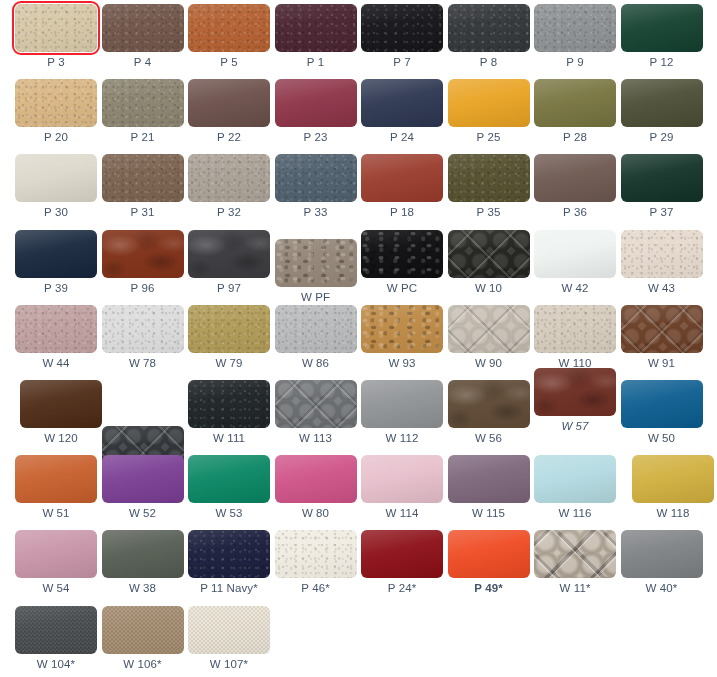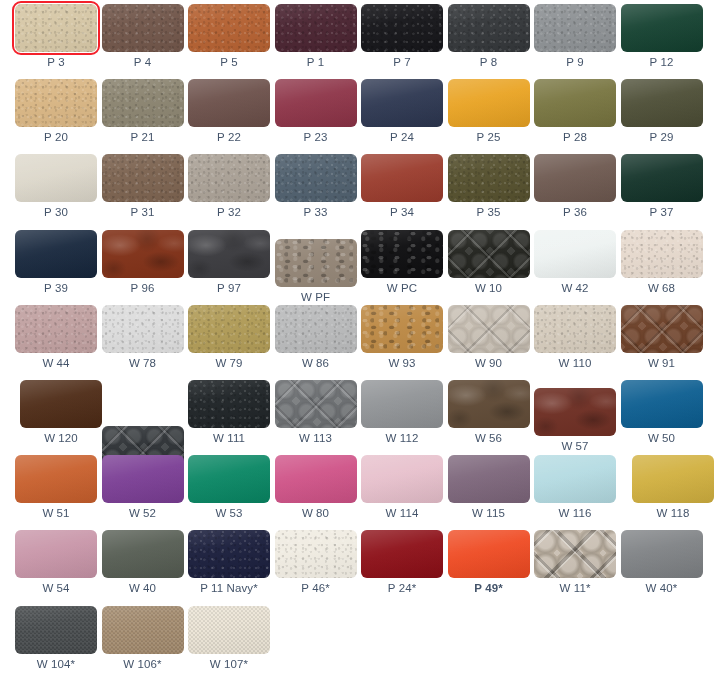--- a/index.html
+++ b/index.html
@@ -369,21 +369,21 @@
       </div>
       <div class="swatch-label">P 33</div>
     </div>
     <div class="swatch-cell" style="left: 361px; top: 154.4px;">
       <div class="swatch-chip-wrap">
         <div class="swatch-chip" style="background-color: rgb(154, 59, 44);">
           <div class="tex tex-smooth"></div>
           <div class="sheen"></div>
         </div>
       </div>
-      <div class="swatch-label">P 34</div>
+      <div class="swatch-label">P 18</div>
     </div>
     <div class="swatch-cell" style="left: 447.5px; top: 154.4px;">
       <div class="swatch-chip-wrap">
         <div class="swatch-chip" style="background-color: rgb(85, 80, 46);">
           <div class="tex tex-grain"></div>
           <div class="sheen"></div>
         </div>
       </div>
       <div class="swatch-label">P 35</div>
     </div>
@@ -468,21 +468,21 @@
       </div>
       <div class="swatch-label">W 42</div>
     </div>
     <div class="swatch-cell" style="left: 620.5px; top: 229.6px;">
       <div class="swatch-chip-wrap">
         <div class="swatch-chip" style="background-color: rgb(230, 217, 205);">
           <div class="tex tex-grain"></div>
           <div class="sheen"></div>
         </div>
       </div>
-      <div class="swatch-label">W 68</div>
+      <div class="swatch-label">W 43</div>
     </div>
     <div class="swatch-cell" style="left: 15px; top: 304.8px;">
       <div class="swatch-chip-wrap">
         <div class="swatch-chip" style="background-color: rgb(192, 160, 160);">
           <div class="tex tex-grain"></div>
           <div class="sheen"></div>
         </div>
       </div>
       <div class="swatch-label">W 44</div>
     </div>
@@ -596,21 +596,21 @@
     </div>
     <div class="swatch-cell" style="left: 447.5px; top: 380px;">
       <div class="swatch-chip-wrap">
         <div class="swatch-chip" style="background-color: rgb(95, 74, 54);">
           <div class="tex tex-distress"></div>
           <div class="sheen"></div>
         </div>
       </div>
       <div class="swatch-label">W 56</div>
     </div>
-    <div class="swatch-cell" style="left: 534px; top: 388px;">
+    <div class="swatch-cell" style="left: 534px; top: 368px; font-style: italic;">
       <div class="swatch-chip-wrap">
         <div class="swatch-chip" style="background-color: rgb(110, 47, 36);">
           <div class="tex tex-distress"></div>
           <div class="sheen"></div>
         </div>
       </div>
       <div class="swatch-label">W 57</div>
     </div>
     <div class="swatch-cell" style="left: 620.5px; top: 380px;">
       <div class="swatch-chip-wrap">
@@ -702,21 +702,21 @@
       </div>
       <div class="swatch-label">W 54</div>
     </div>
     <div class="swatch-cell" style="left: 101.5px; top: 530.4px;">
       <div class="swatch-chip-wrap">
         <div class="swatch-chip" style="background-color: rgb(85, 92, 82);">
           <div class="tex tex-smooth"></div>
           <div class="sheen"></div>
         </div>
       </div>
-      <div class="swatch-label">W 40</div>
+      <div class="swatch-label">W 38</div>
     </div>
     <div class="swatch-cell" style="left: 188px; top: 530.4px;">
       <div class="swatch-chip-wrap">
         <div class="swatch-chip" style="background-color: rgb(27, 31, 61);">
           <div class="tex tex-grain"></div>
           <div class="sheen"></div>
         </div>
       </div>
       <div class="swatch-label">P 11 Navy*</div>
     </div>

